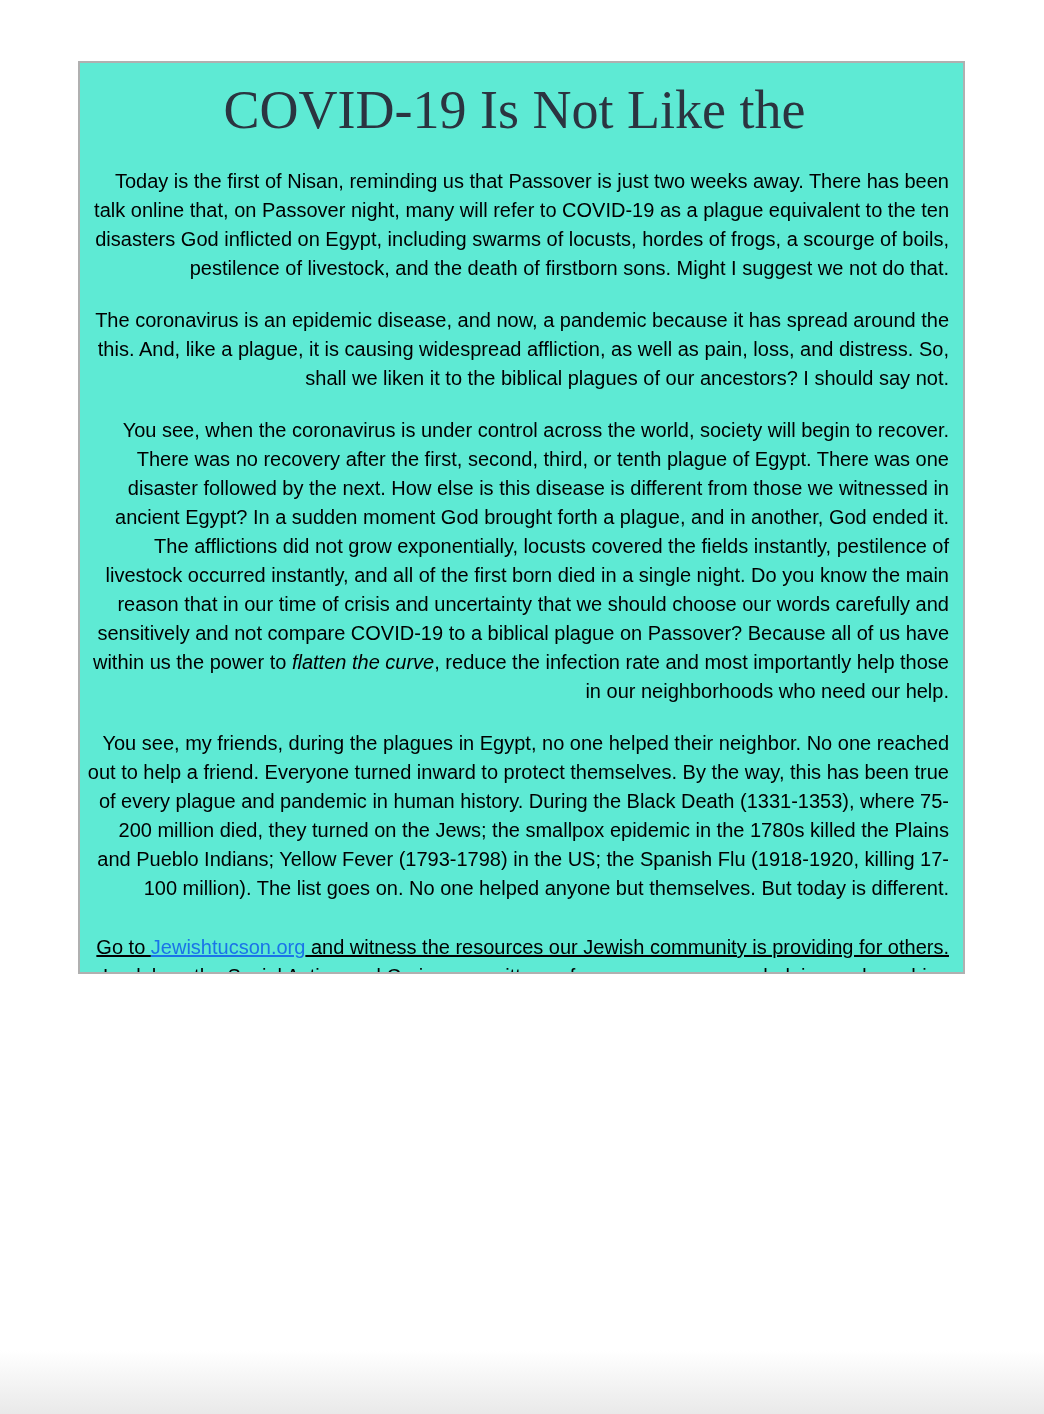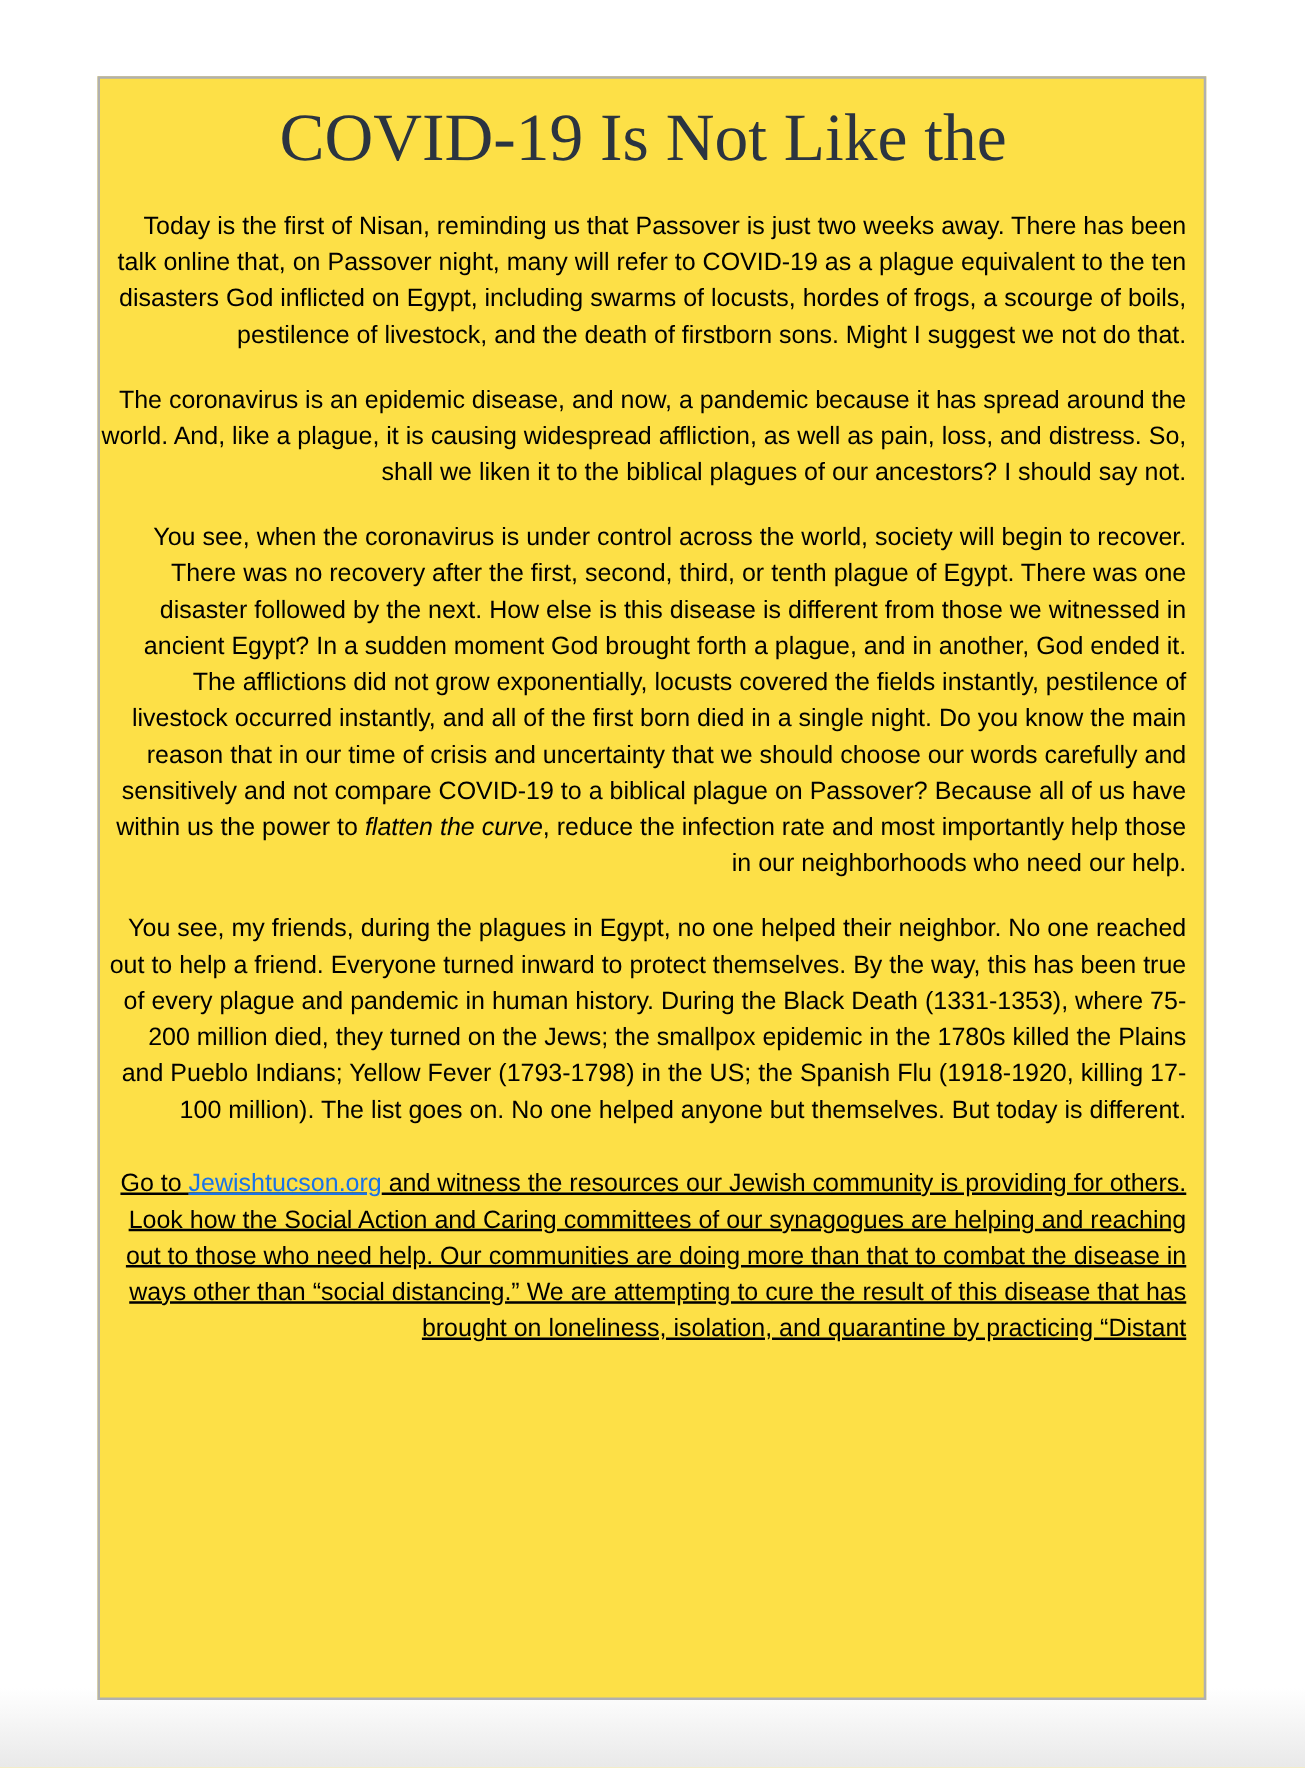--- a/index.html
+++ b/index.html
@@ -12,22 +12,22 @@
     height: 1414px;
     background: linear-gradient(180deg, #ffffff 0%, #ffffff 95.5%, #e9e9e9 100%);
     font-family: "Liberation Sans", sans-serif;
     overflow: hidden;
   }
   .page {
     position: absolute;
     left: 78px;
     top: 61px;
     width: 887px;
-    height: 1299px;
-    background: #fde047;
+    height: 913px;
+    background: #5eead4;
     border: 2px solid #b0b0b0;
     padding: 10px 14px 0 0;
     overflow: hidden;
   }
   h1.doc-title {
     font-family: "Liberation Serif", "DejaVu Serif", serif;
     font-weight: 400;
     font-size: 54px;
     line-height: 66px;
     text-align: center;
@@ -54,21 +54,21 @@
 <body>
 
 <div class="page">
 
   <h1 class="doc-title">
     <span>COVID-19 Is Not Like the</span>
   </h1>
 
   <p class="body-para">Today is the first of Nisan, reminding us that Passover is just two weeks away. There has been talk online that, on Passover night, many will refer to COVID-19 as a plague equivalent to the ten disasters God inflicted on Egypt, including swarms of locusts, hordes of frogs, a scourge of boils, pestilence of livestock, and the death of firstborn sons. Might I suggest we not do that.</p>
 
-  <p class="body-para">The coronavirus is an epidemic disease, and now, a pandemic because it has spread around the world. And, like a plague, it is causing widespread affliction, as well as pain, loss, and distress. So, shall we liken it to the biblical plagues of our ancestors? I should say not.</p>
+  <p class="body-para">The coronavirus is an epidemic disease, and now, a pandemic because it has spread around the this. And, like a plague, it is causing widespread affliction, as well as pain, loss, and distress. So, shall we liken it to the biblical plagues of our ancestors? I should say not.</p>
 
   <p class="body-para"><span>You see, when the coronavirus is under control across the world, society will begin to recover. There was no recovery after the first, second, third, or tenth plague of Egypt. There was one disaster followed by the next. How else is this disease is different from those we witnessed in ancient Egypt? In a sudden moment God brought forth a plague, and in another, God ended it. The afflictions did not grow exponentially, locusts covered the fields instantly, pestilence of livestock occurred instantly, and all of the first born died in a single night. Do you know the main reason that in our time of crisis and uncertainty that we should choose our words carefully and sensitively and not compare COVID-19 to a biblical plague on Passover? Because all of us have within us the power to </span><em class="inline-italic">flatten the curve</em><span>, reduce the infection rate and most importantly help those in our neighborhoods who need our help.</span></p>
 
   <p class="body-para">You see, my friends, during the plagues in Egypt, no one helped their neighbor. No one reached out to help a friend. Everyone turned inward to protect themselves. By the way, this has been true of every plague and pandemic in human history. During the Black Death (1331-1353), where 75-200 million died, they turned on the Jews; the smallpox epidemic in the 1780s killed the Plains and Pueblo Indians; Yellow Fever (1793-1798) in the US; the Spanish Flu (1918-1920, killing 17-100 million). The list goes on. No one helped anyone but themselves. But today is different.</p>
 
   <p class="body-para extra-gap"><span>Go to </span><a class="doc-link" href="#">Jewishtucson.org</a><span> and witness the resources our Jewish community is providing for others. Look how the Social Action and Caring committees of our synagogues are helping and reaching out to those who need help. Our communities are doing more than that to combat the disease in ways other than “social distancing.” We are attempting to cure the result of this disease that has brought on loneliness, isolation, and quarantine by practicing “Distant</span></p>
 
 </div>
 
 </body></html>

